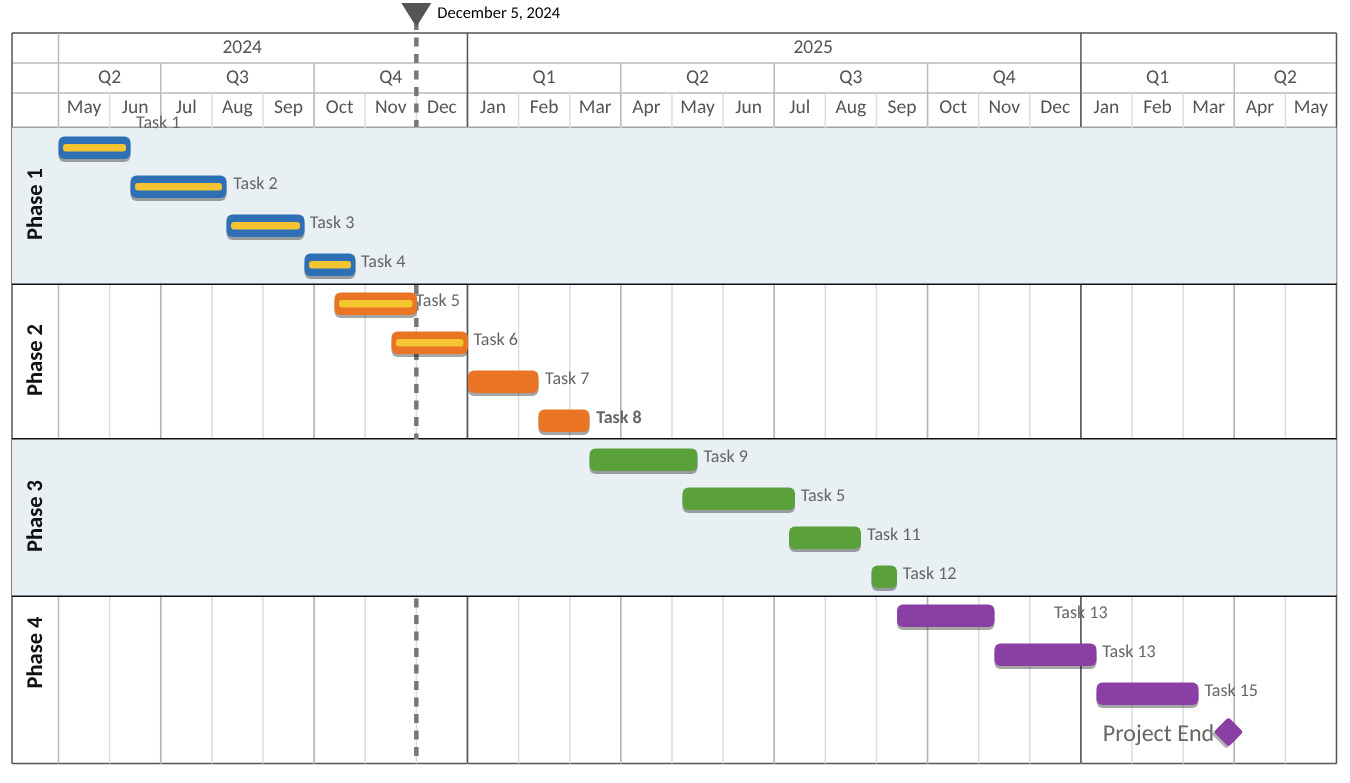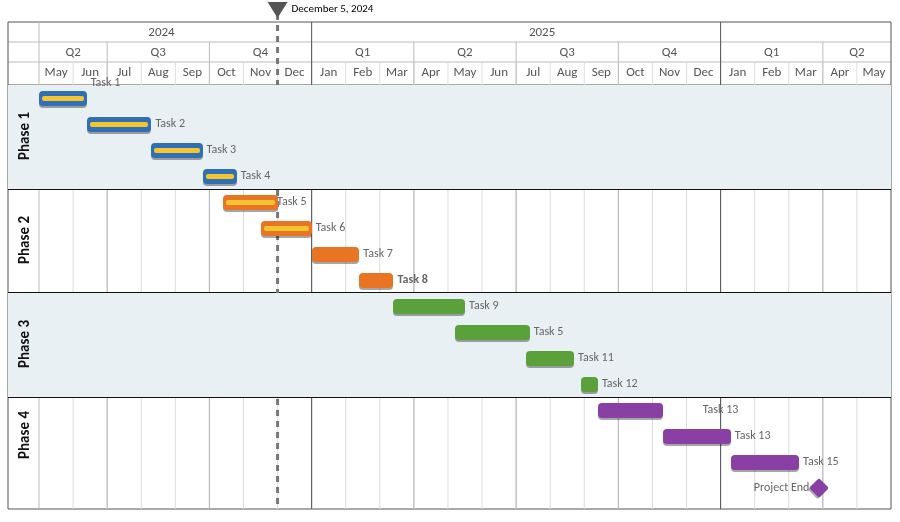--- a/index.html
+++ b/index.html
@@ -71,21 +71,21 @@
     position: absolute;
     width: 14px;
     height: 14px;
     transform: rotate(45deg);
     background: #8a3fa5;
     border-radius: 2px;
     box-shadow: 0 2px 0 rgba(0,0,0,0.3);
   }
   .milestone-label {
     position: absolute;
-    font-size: 12px;
+    font-size: 16px;
     color: #666;
     white-space: nowrap;
     text-align: right;
   }
 </style>
 </head>
 <body>
 
 <div class="chart" id="chart">
   <svg class="bg-lines" id="svg-lines">

